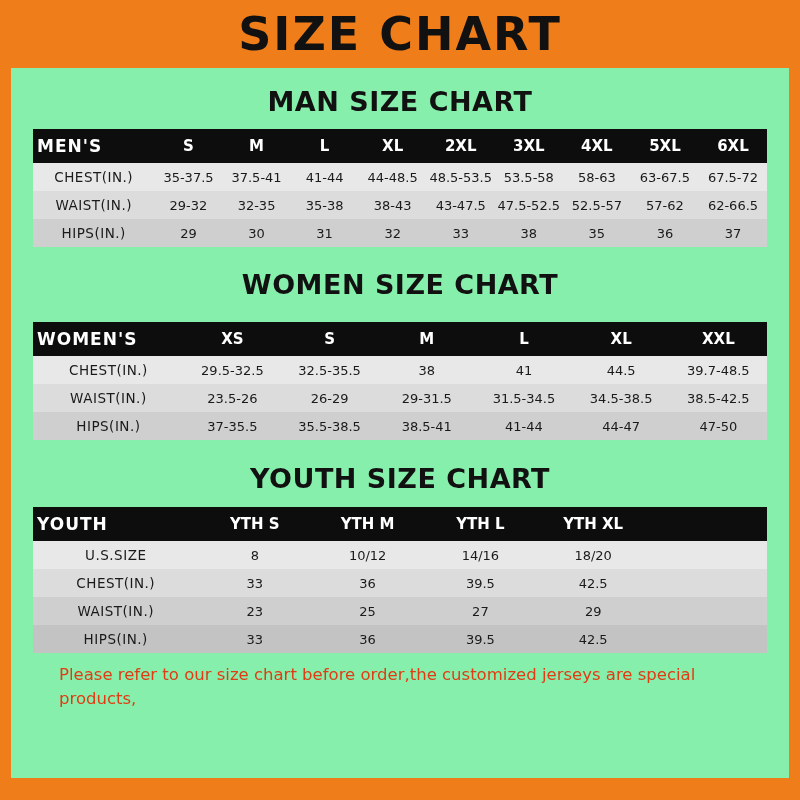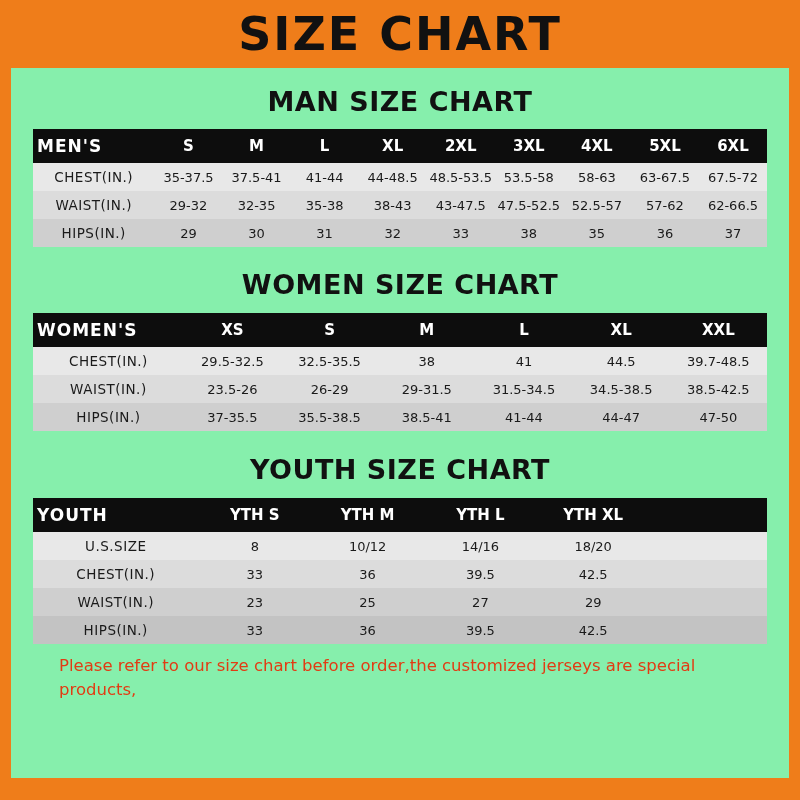--- a/index.html
+++ b/index.html
@@ -47,21 +47,21 @@
   }
   .section-title {
     text-align: center;
     font-family: "DejaVu Sans", sans-serif;
     font-weight: bold;
     font-size: 27px;
     color: #111111;
     letter-spacing: 0.5px;
   }
   .t1 { margin-top: 18px; margin-bottom: 12px; }
-  .t2 { margin-top: 22px; margin-bottom: 13px; }
+  .t2 { margin-top: 22px; margin-bottom: 22px; }
   .t3 { margin-top: 23px; margin-bottom: 13px; }
 
   table.size-table {
     width: 100%;
     border-collapse: collapse;
     table-layout: fixed;
   }
   table.size-table th,
   table.size-table td {
     text-align: center;

